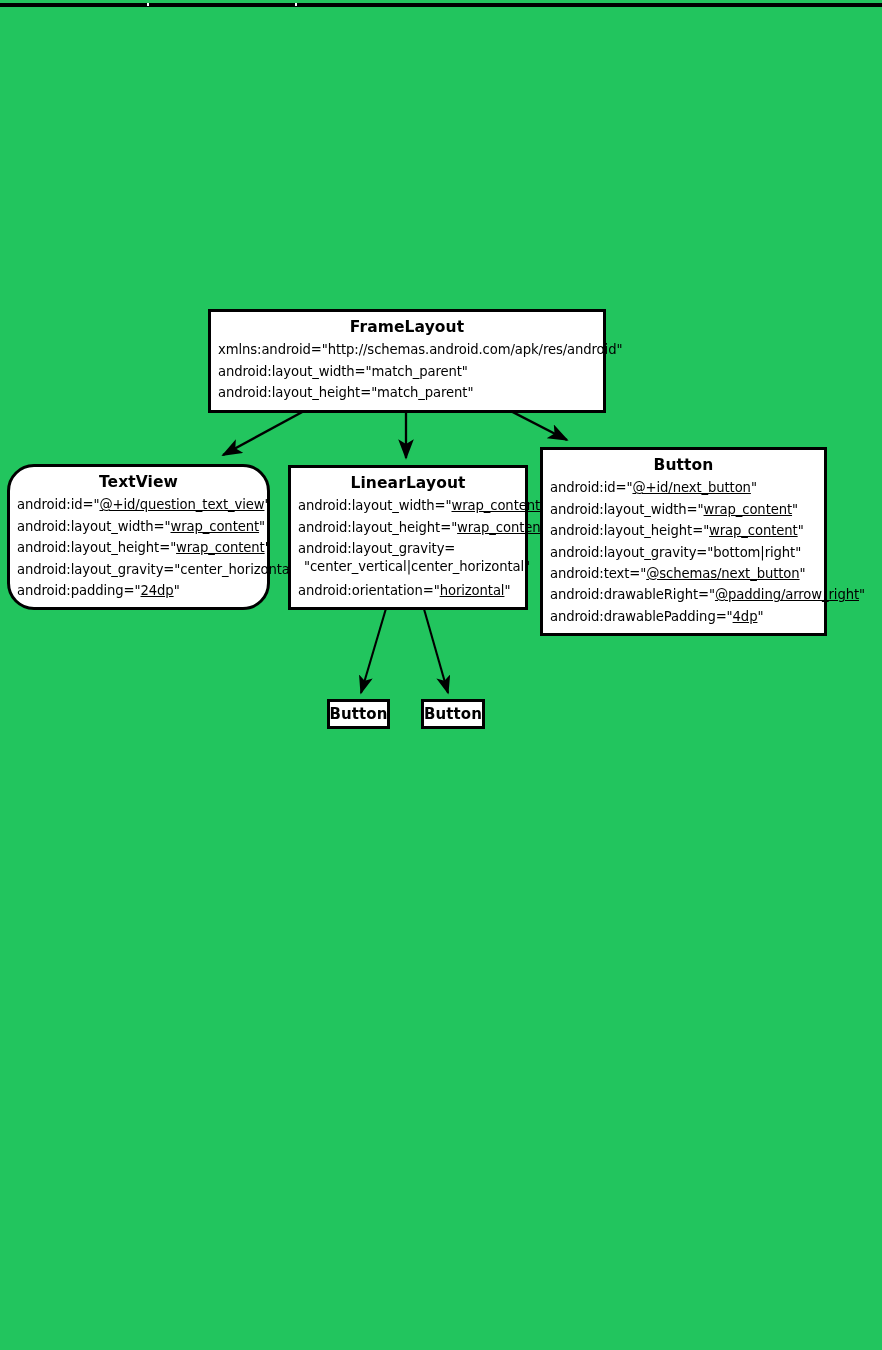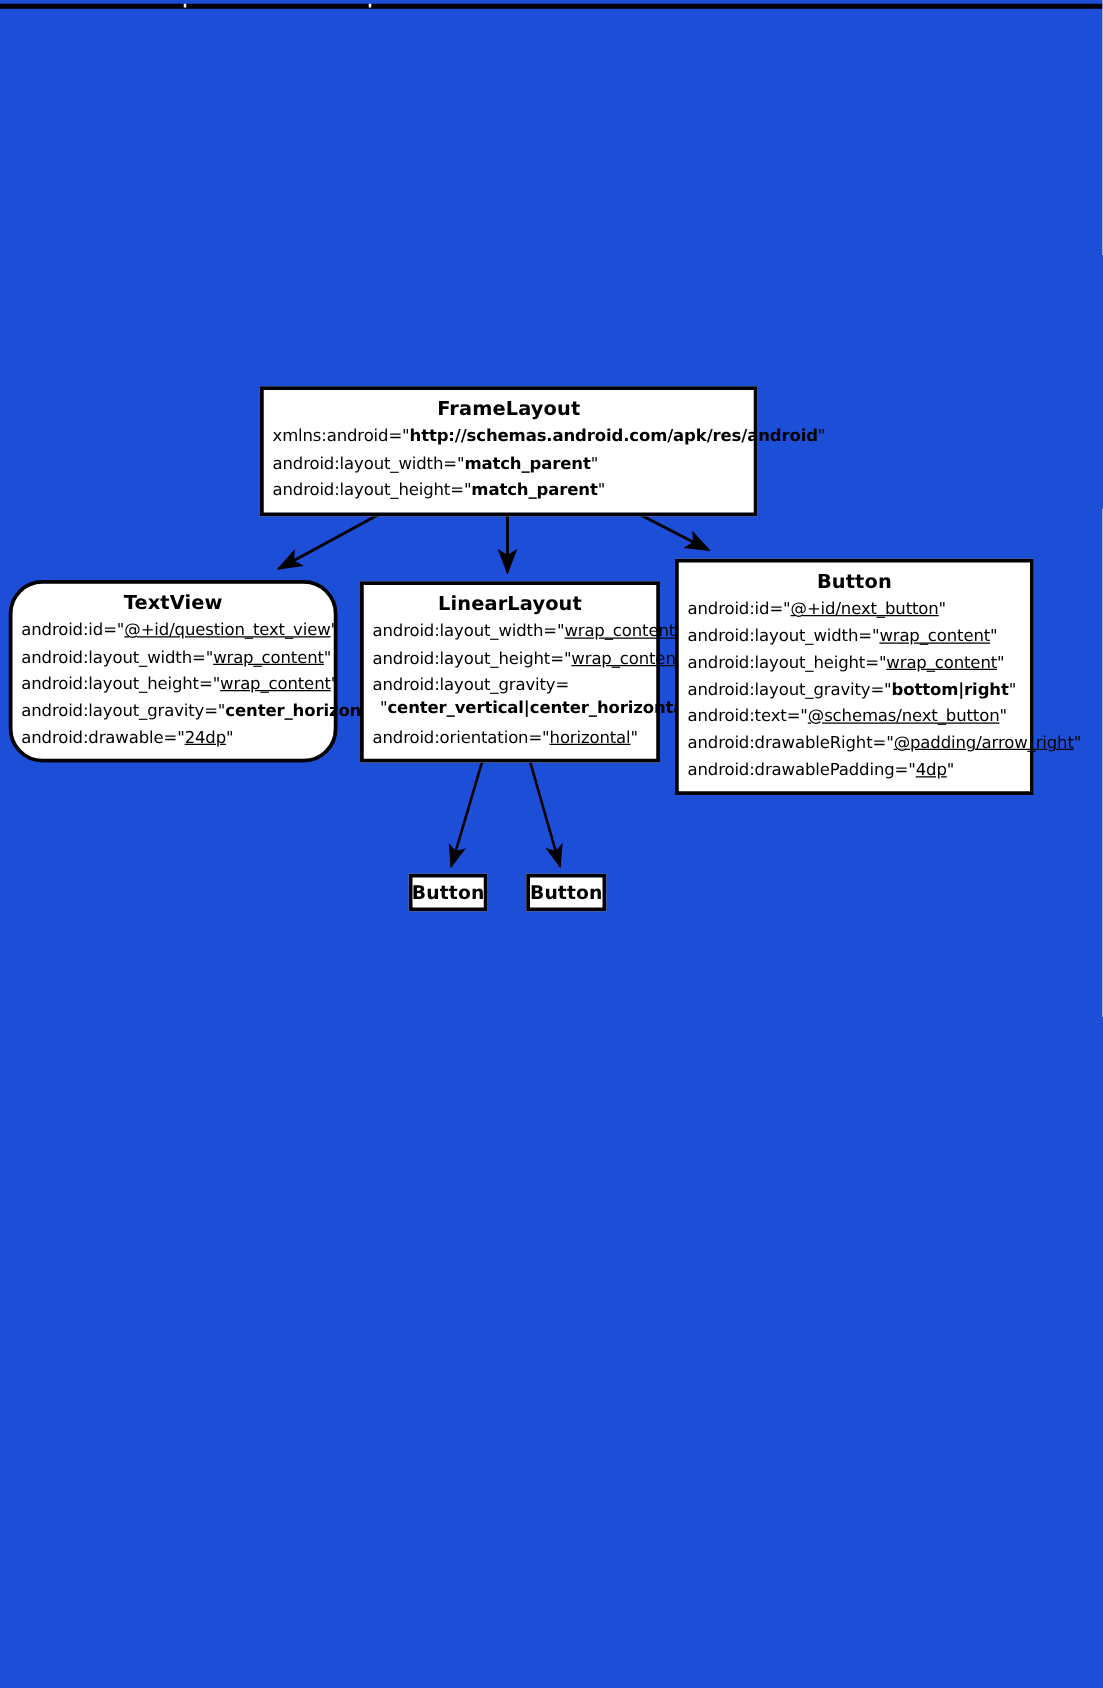--- a/index.html
+++ b/index.html
@@ -8,21 +8,21 @@
     background: #ffffff;
   }
   body {
     font-family: "DejaVu Sans", "Liberation Sans", sans-serif;
     color: #000000;
   }
   #page {
     position: relative;
     width: 882px;
     height: 1350px;
-    background: #1d4ed8;
+    background: #22c55e;
     overflow: hidden;
   }
 
   
   .page-rule {
     position: absolute;
     left: 0;
     top: 3px;
     width: 882px;
     height: 4px;
@@ -57,21 +57,21 @@
     font-size: 13.2px;
     line-height: 1.62;
     white-space: nowrap;
     letter-spacing: -0.1px;
   }
   .attr .v {
     font-weight: normal;
     text-decoration: underline;
   }
   .attr .vb {
-    font-weight: bold;
+    font-weight: normal;
   }
   .attr.wrapped {
     white-space: normal;
     line-height: 1.38;
   }
   .attr.wrapped .cont {
     display: block;
     padding-left: 6px;
   }
 
@@ -150,21 +150,21 @@
     <div class="attr">
       <span>android:layout_width=</span><span>"</span><span class="v">wrap_content</span><span>"</span>
     </div>
     <div class="attr">
       <span>android:layout_height=</span><span>"</span><span class="v">wrap_content</span><span>"</span>
     </div>
     <div class="attr">
       <span>android:layout_gravity=</span><span>"</span><span class="vb">center_horizontal</span><span>"</span>
     </div>
     <div class="attr">
-      <span>android:drawable=</span><span>"</span><span class="v">24dp</span><span>"</span>
+      <span>android:padding=</span><span>"</span><span class="v">24dp</span><span>"</span>
     </div>
   </div>
 
   <div class="node" style="left:288px; top:465px; width:240px;">
     <div class="node-title">LinearLayout</div>
     <div class="attr">
       <span>android:layout_width=</span><span>"</span><span class="v">wrap_content</span><span>"</span>
     </div>
     <div class="attr">
       <span>android:layout_height=</span><span>"</span><span class="v">wrap_content</span><span>"</span>

